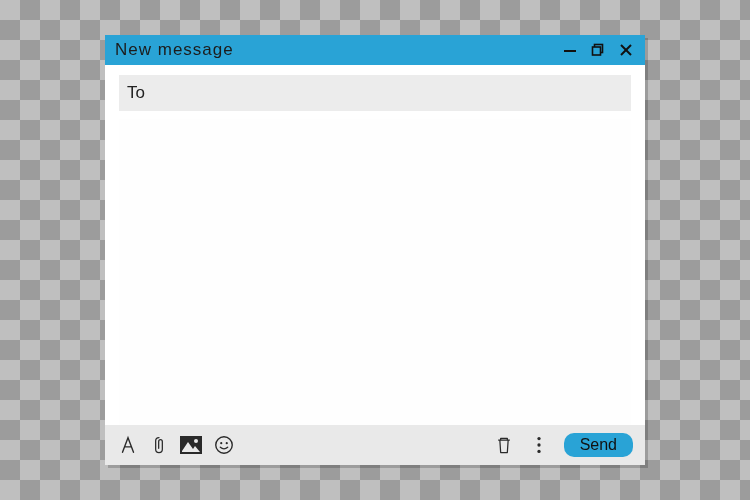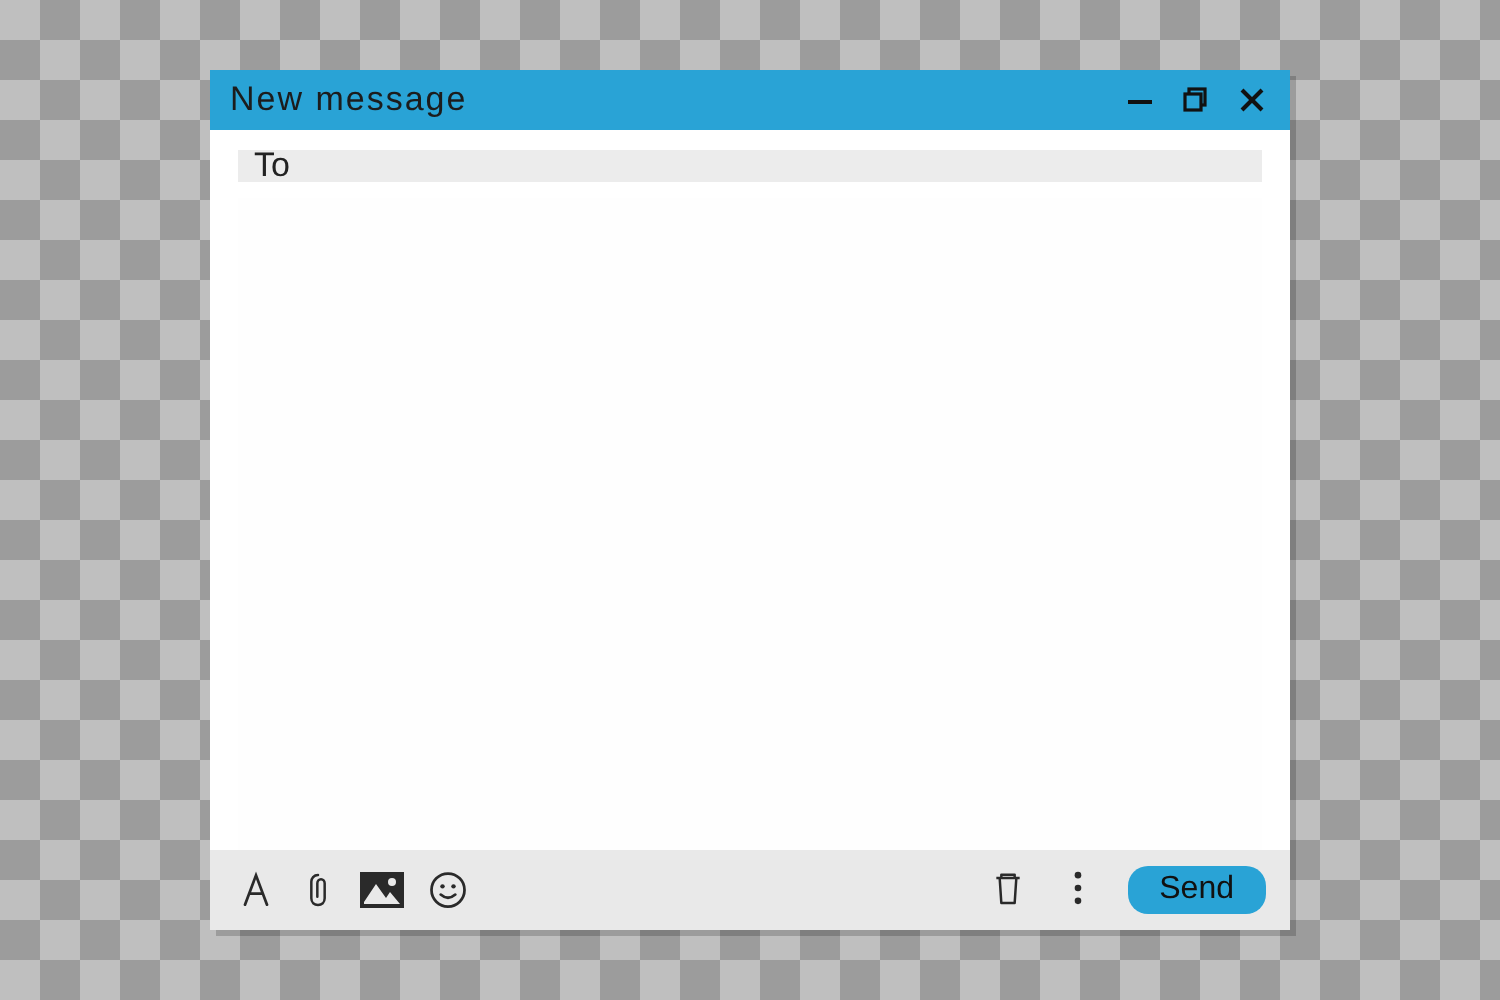--- a/index.html
+++ b/index.html
@@ -29,21 +29,21 @@
     padding: 0 10px;
     color: #1c1c1c;
     font-size: 17px;
   }
   .titlebar .title { flex: 1; letter-spacing: 1px; }
   .win-controls { display: flex; gap: 10px; align-items: center; }
   .win-controls span { display: inline-flex; width: 18px; height: 18px; align-items: center; justify-content: center; cursor: pointer; }
   .fields { padding: 10px 14px 0 14px; }
   .field-row {
     background: #ececec;
-    height: 16px;
+    height: 36px;
     display: flex; align-items: center;
     padding: 0 8px;
     margin-bottom: 8px;
     font-size: 17px;
     color: #222;
   }
   .field-row .label { width: 70px; }
   .field-row input {
     flex: 1; border: none; background: transparent; outline: none;
     font-size: 17px; color: #222;
@@ -60,21 +60,21 @@
   }
   .toolbar {
     height: 40px;
     background: #e9e9e9;
     display: flex; align-items: center;
     padding: 0 12px;
     gap: 10px;
   }
   .toolbar .left { display: flex; align-items: center; gap: 10px; }
   .toolbar .spacer { flex: 1; }
-  .toolbar .right { display: flex; align-items: flex-start; gap: 20px; }
+  .toolbar .right { display: flex; align-items: center; gap: 20px; }
   .icon-btn { display: inline-flex; align-items: center; justify-content: center; cursor: pointer; color: #2a2a2a; }
   .send-btn {
     background: #29a3d6;
     color: #111;
     border: none;
     border-radius: 10px;
     padding: 3px 16px;
     font-size: 16px;
     cursor: pointer;
   }

